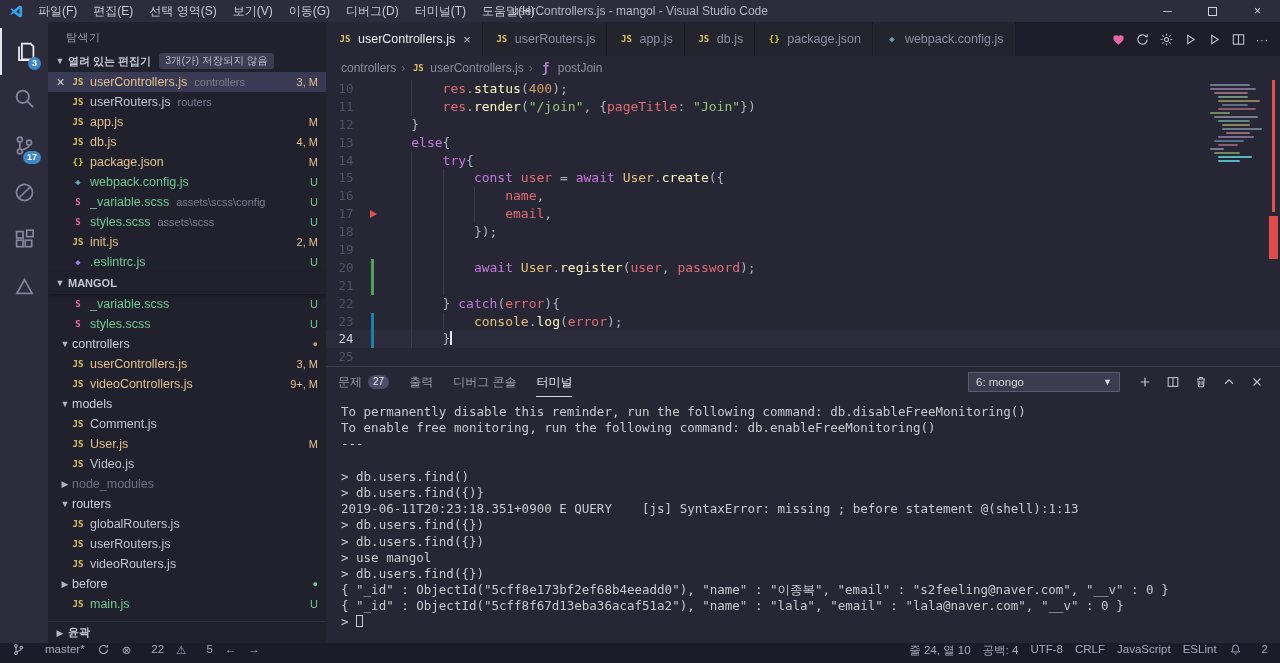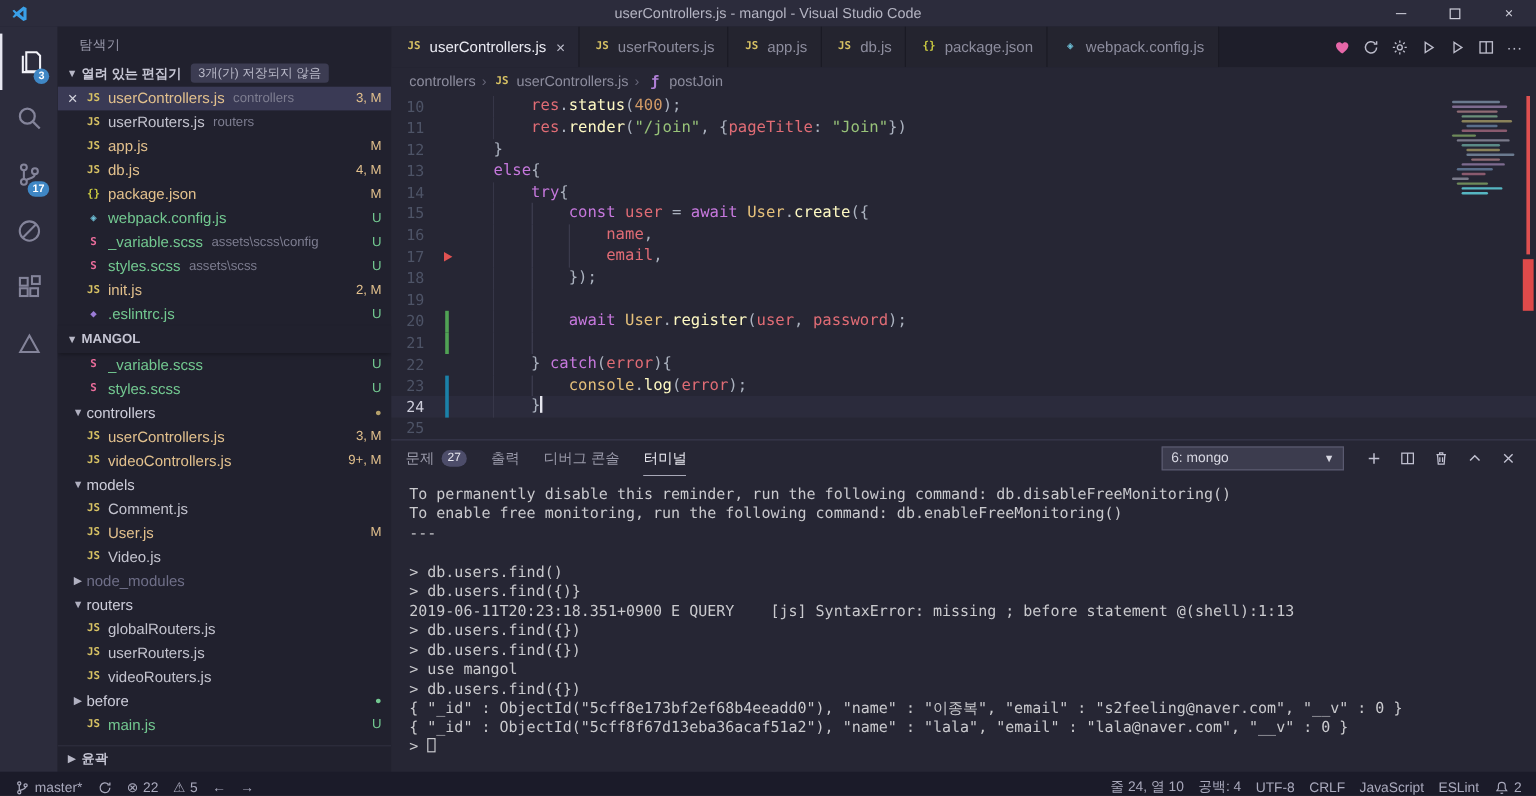--- a/index.html
+++ b/index.html
@@ -106,33 +106,43 @@
   .panel-right{margin-left:auto;display:flex;align-items:center;gap:6px}
   .term-select{width:152px;height:20px;background:#3c3c4e;border:1px solid #5a5a70;display:flex;align-items:center;justify-content:space-between;font-size:11.5px;padding:0 7px;color:#d8d8e2;margin-right:8px}
   .pa{width:22px;display:flex;align-items:center;justify-content:center;color:#c2c2d2}
   .pa svg{width:14px;height:14px}
   .terminal{flex:1;padding:7px 0 0 15px;overflow:hidden}
   .trow{font-family:"DejaVu Sans Mono",monospace;font-size:12.5px;height:16.2px;line-height:16.2px;white-space:pre;color:#c9c9cd}
   .tcursor{display:inline-block;width:7px;height:12px;border:1px solid #c9c9cd;vertical-align:-1px}
 
   
   .statusbar{height:20px;background:#1b1b29;display:flex;align-items:center;font-size:11.5px;color:#a9a9bc;padding:0 6px}
-  .st-item{display:flex;align-items:flex-end;gap:4px;padding:0 6px;height:20px;white-space:nowrap}
+  .st-item{display:flex;align-items:flex-start;gap:20px;padding:0 6px;height:20px;white-space:nowrap}
   .st-item svg{width:13px;height:13px}
   .st-right{margin-left:auto;display:flex}
 </style>
 </head>
 <body>
 
 <div class="titlebar">
   <span class="vslogo">
     <svg viewBox="0 0 16 16">
         <path fill="#3aa0e8" d="M11.2 1.5L14 2.8v10.4l-2.8 1.3-6-4.8-2.3 1.8-1.4-.7 2.3-2.8-2.3-2.8 1.4-.7 2.3 1.8 6-4.8zM11.2 5l-3.4 3 3.4 3V5z"></path>
       </svg>
   </span>
+  <div class="menubar">
+      <div class="menu-item">파일(F)</div>
+      <div class="menu-item">편집(E)</div>
+      <div class="menu-item">선택 영역(S)</div>
+      <div class="menu-item">보기(V)</div>
+      <div class="menu-item">이동(G)</div>
+      <div class="menu-item">디버그(D)</div>
+      <div class="menu-item">터미널(T)</div>
+      <div class="menu-item">도움말(H)</div>
+    </div>
   <div class="tb-title">userControllers.js - mangol - Visual Studio Code</div>
   <div class="tb-controls">
     <div class="tb-btn">─</div>
     <div class="tb-btn">
         <span class="tb-box"></span>
       </div>
     <div class="tb-btn">×</div>
   </div>
 </div>
 

